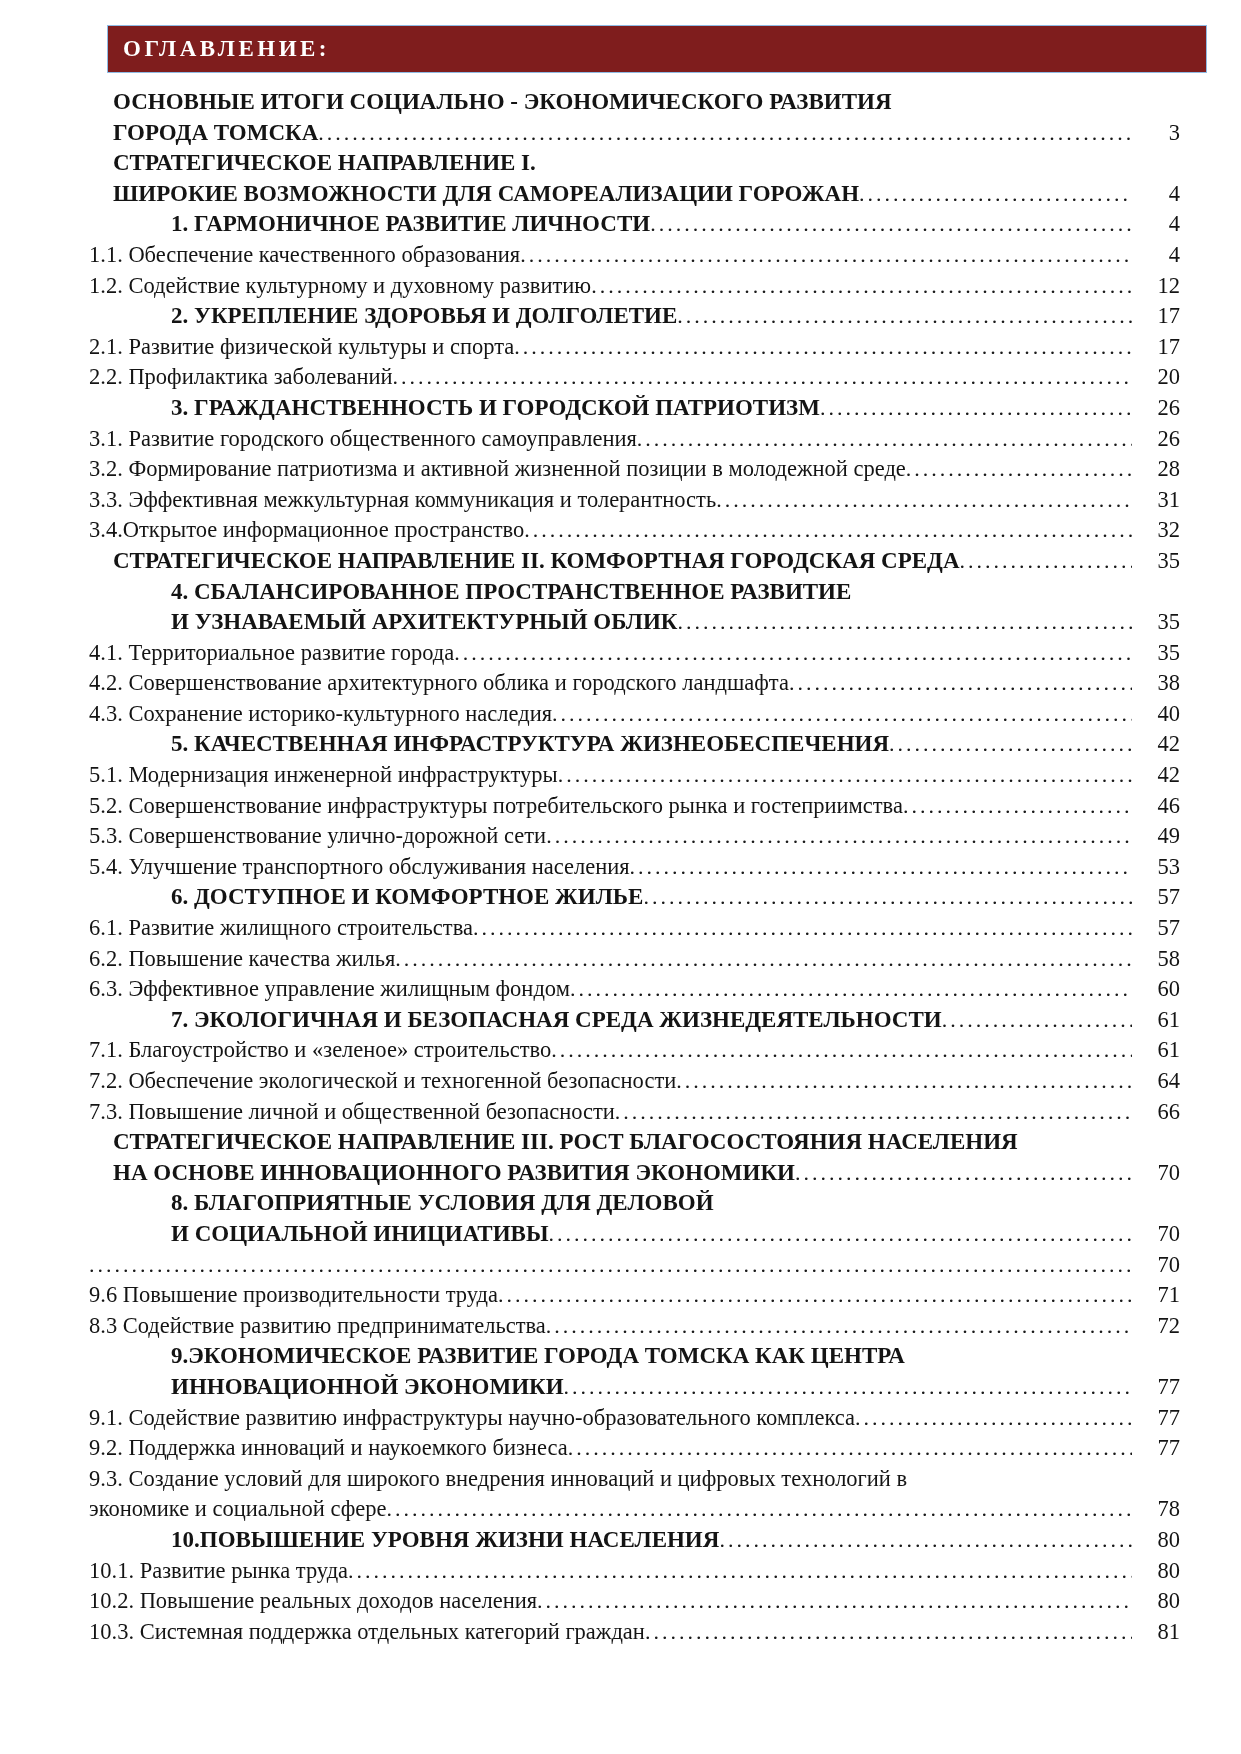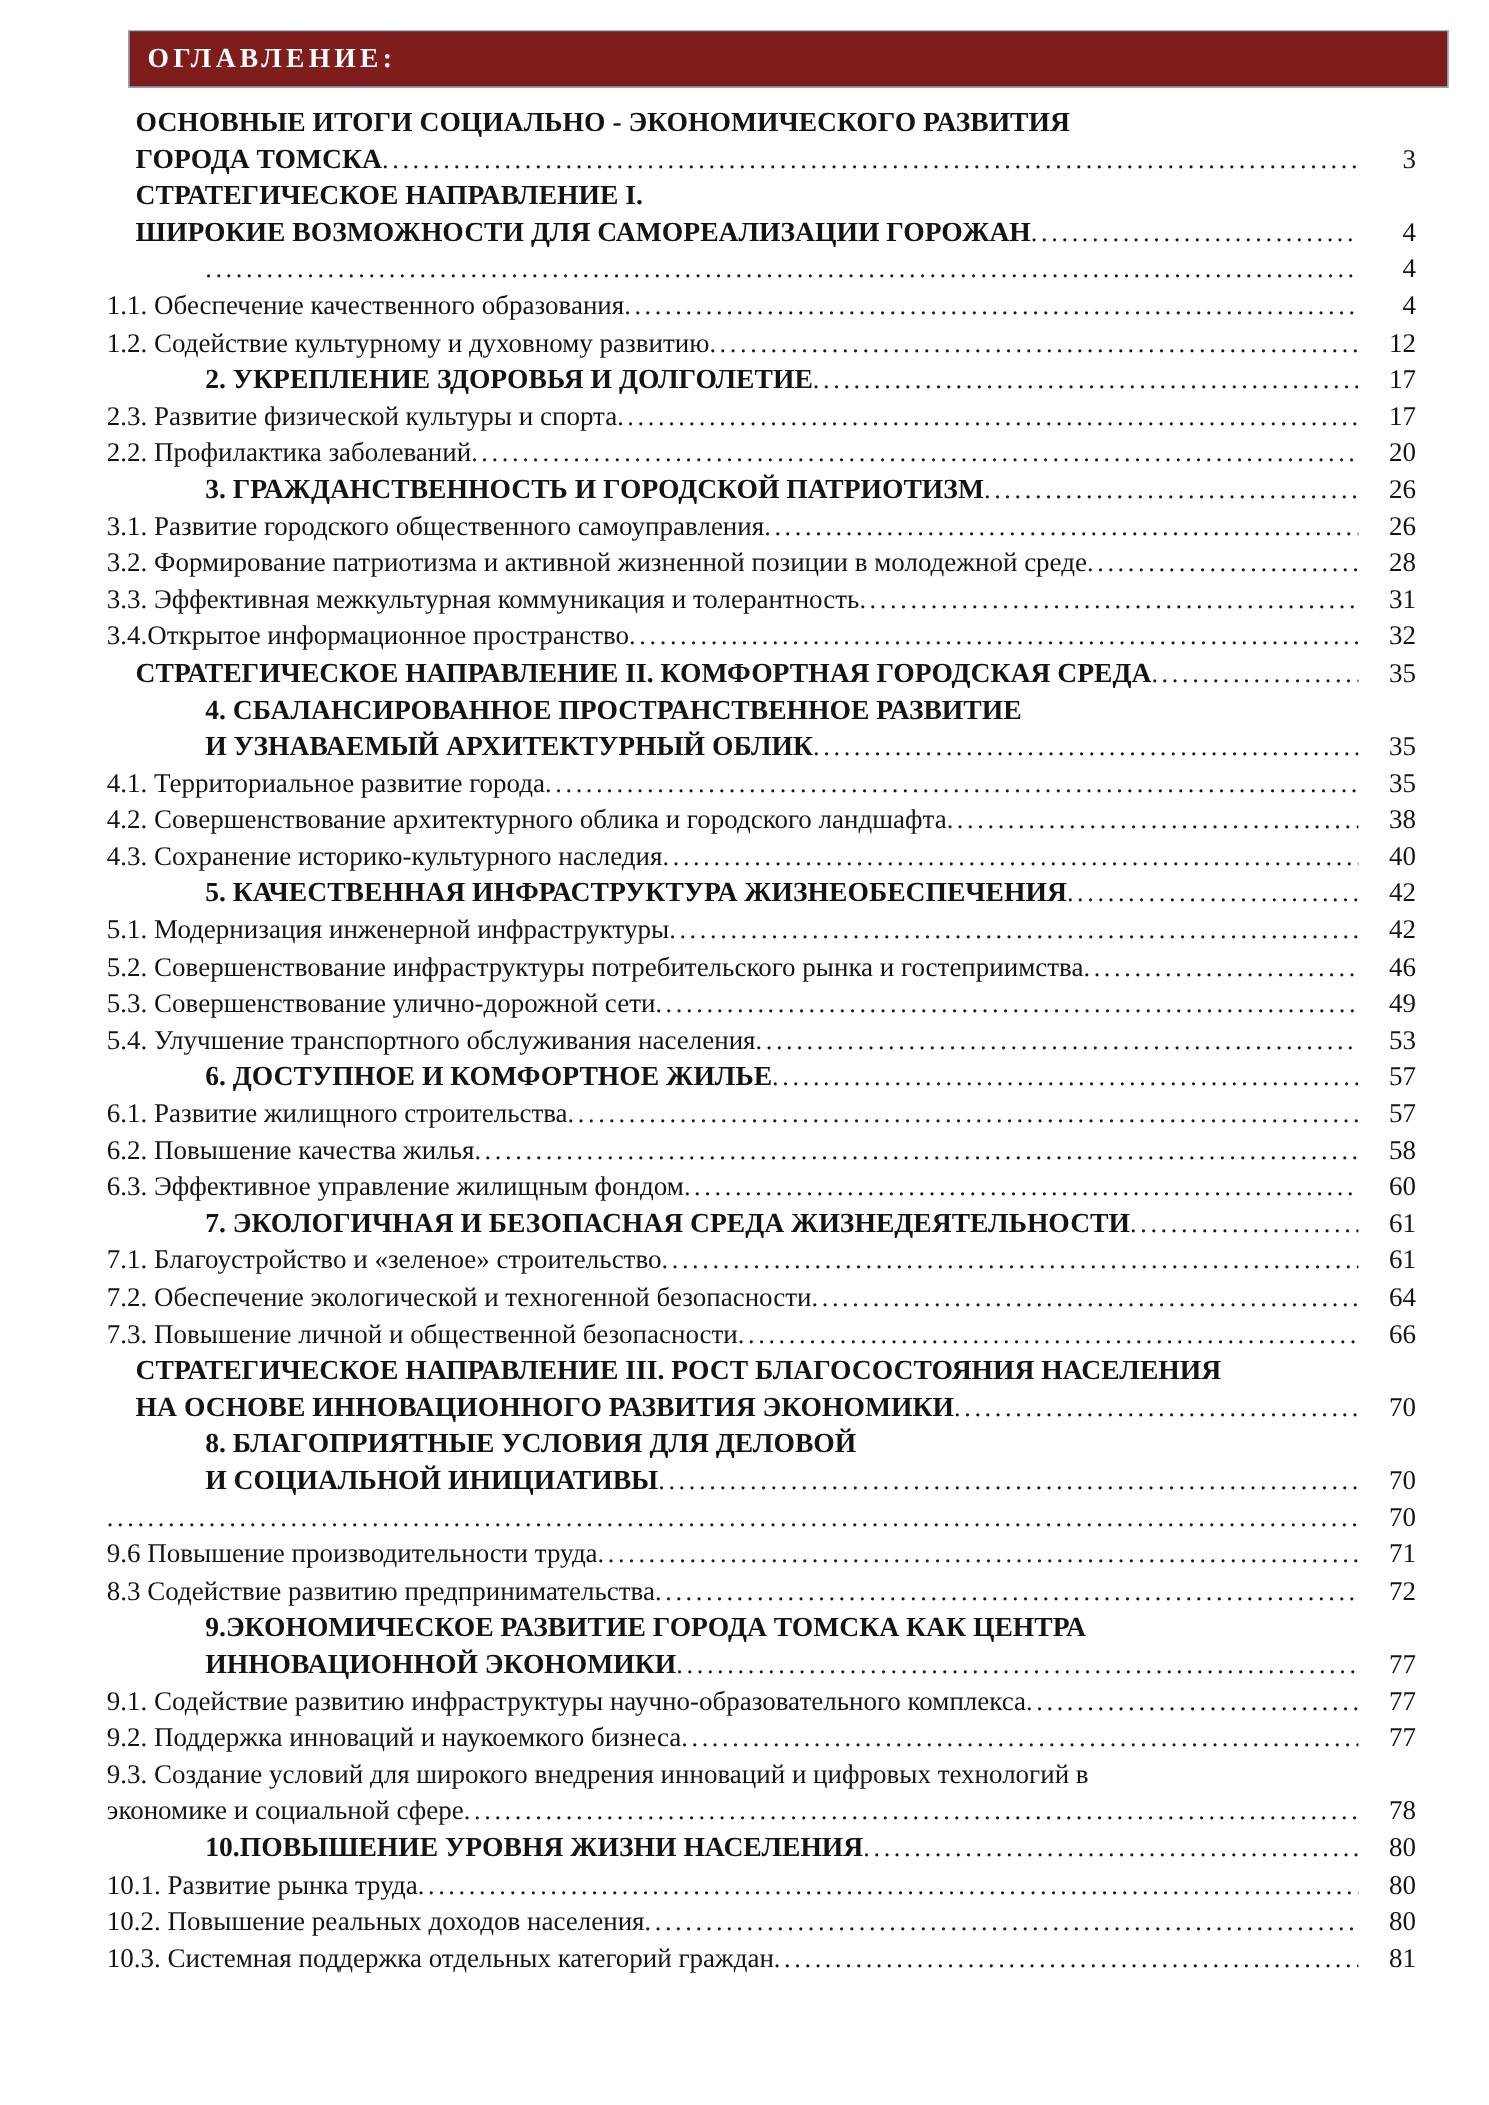--- a/index.html
+++ b/index.html
@@ -89,20 +89,21 @@
     <span class="page-num"></span>
   </div>
 
   <div class="row lvl1">
     <span class="title">ШИРОКИЕ ВОЗМОЖНОСТИ ДЛЯ САМОРЕАЛИЗАЦИИ ГОРОЖАН</span>
     <span class="dots">............................................................................................................................................................................................................................................................................................................</span>
     <span class="page-num">4</span>
   </div>
 
   <div class="row lvl2">
+    <span class="title">1. ГАРМОНИЧНОЕ РАЗВИТИЕ ЛИЧНОСТИ </span>
     <span class="dots">............................................................................................................................................................................................................................................................................................................</span>
     <span class="page-num">4</span>
   </div>
 
   <div class="row lvl3">
     <span class="title">1.1. Обеспечение качественного образования</span>
     <span class="dots">............................................................................................................................................................................................................................................................................................................</span>
     <span class="page-num">4</span>
   </div>
 
@@ -112,21 +113,21 @@
     <span class="page-num">12</span>
   </div>
 
   <div class="row lvl2">
     <span class="title">2. УКРЕПЛЕНИЕ ЗДОРОВЬЯ И ДОЛГОЛЕТИЕ</span>
     <span class="dots">............................................................................................................................................................................................................................................................................................................</span>
     <span class="page-num">17</span>
   </div>
 
   <div class="row lvl3">
-    <span class="title">2.3. Развитие физической культуры и спорта</span>
+    <span class="title">2.1. Развитие физической культуры и спорта</span>
     <span class="dots">............................................................................................................................................................................................................................................................................................................</span>
     <span class="page-num">17</span>
   </div>
 
   <div class="row lvl3">
     <span class="title">2.2. Профилактика заболеваний</span>
     <span class="dots">............................................................................................................................................................................................................................................................................................................</span>
     <span class="page-num">20</span>
   </div>
 

